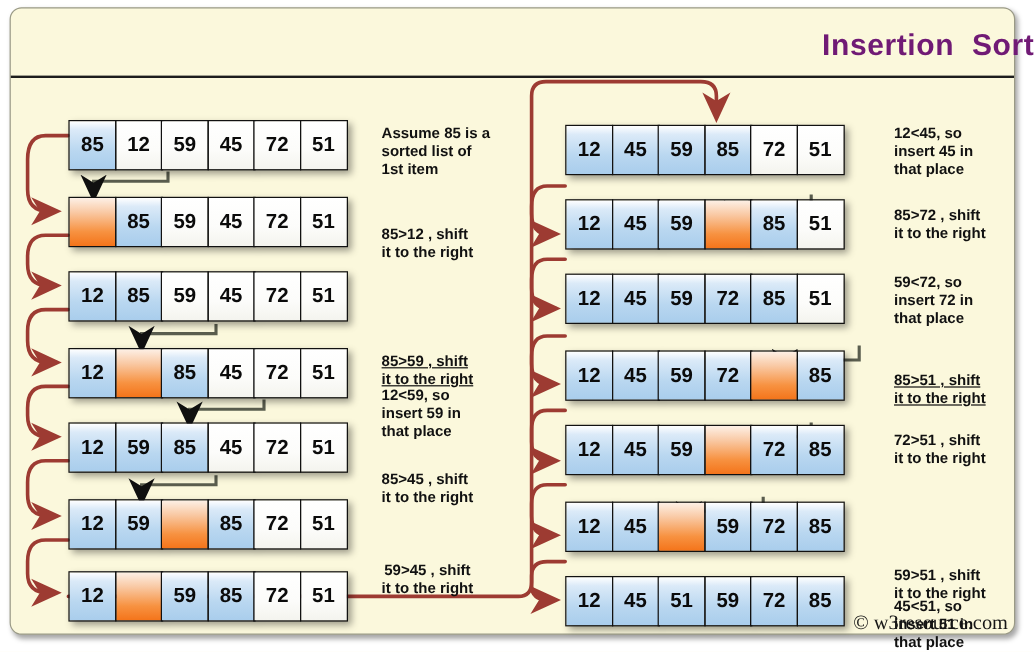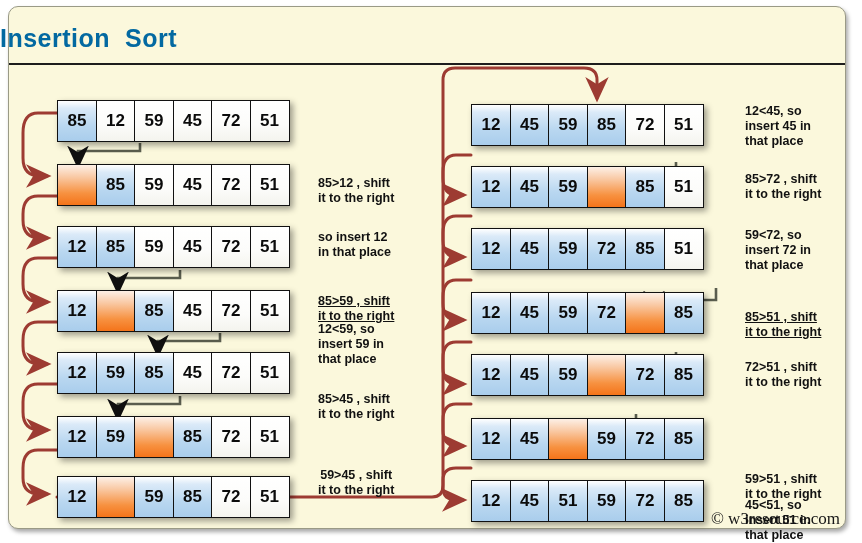--- a/index.html
+++ b/index.html
@@ -27,24 +27,24 @@
   #title-rule{
     position:absolute;
     left:9px;top:63px;
     width:836px;height:0;
     border-top:2px solid #1d1d1d;
   }
   #page-title{
     position:absolute;
     left:0;top:24px;
     width:862px;
-    text-align:left;
+    text-align:right;
     font-size:25px;
     font-weight:bold;
-    color:#0369a1;
+    color:#701a75;
     letter-spacing:0.5px;
     white-space:pre;
   }
 
   
   .row{ position:absolute; height:42px; }
   .cells{
     position:absolute; left:0; top:0;
     display:flex;
     filter:drop-shadow(3px 3px 3px rgba(0,0,0,0.38));
@@ -150,46 +150,47 @@
   <div class="row" style="left:57px;top:100px;">
     <div class="cells">
       <div class="cell blue">85</div>
       <div class="cell white">12</div>
       <div class="cell white">59</div>
       <div class="cell white">45</div>
       <div class="cell white">72</div>
       <div class="cell white">51</div>
     </div>
   </div>
+  <div class="note" style="left:318px;top:104px;">Assume 85 is a
+sorted list of
+1st item</div>
 
   <div class="row" style="left:57px;top:164px;">
     <div class="cells">
       <div class="cell orange"></div>
       <div class="cell blue">85</div>
       <div class="cell white">59</div>
       <div class="cell white">45</div>
       <div class="cell white">72</div>
       <div class="cell white">51</div>
     </div>
   </div>
-  <div class="note" style="left:318px;top:176px;">85&gt;12 , shift
+  <div class="note" style="left:318px;top:188px;">85&gt;12 , shift
 it to the right</div>
 
   <div class="row" style="left:57px;top:226px;">
     <div class="cells">
       <div class="cell blue">12</div>
       <div class="cell blue">85</div>
       <div class="cell white">59</div>
       <div class="cell white">45</div>
       <div class="cell white">72</div>
       <div class="cell white">51</div>
     </div>
   </div>
-  <div class="note" style="left:318px;top:230px;">so insert 12
-in that place</div>
 
   <div class="row" style="left:57px;top:290px;">
     <div class="cells">
       <div class="cell blue">12</div>
       <div class="cell orange"></div>
       <div class="cell blue">85</div>
       <div class="cell white">45</div>
       <div class="cell white">72</div>
       <div class="cell white">51</div>
     </div>

